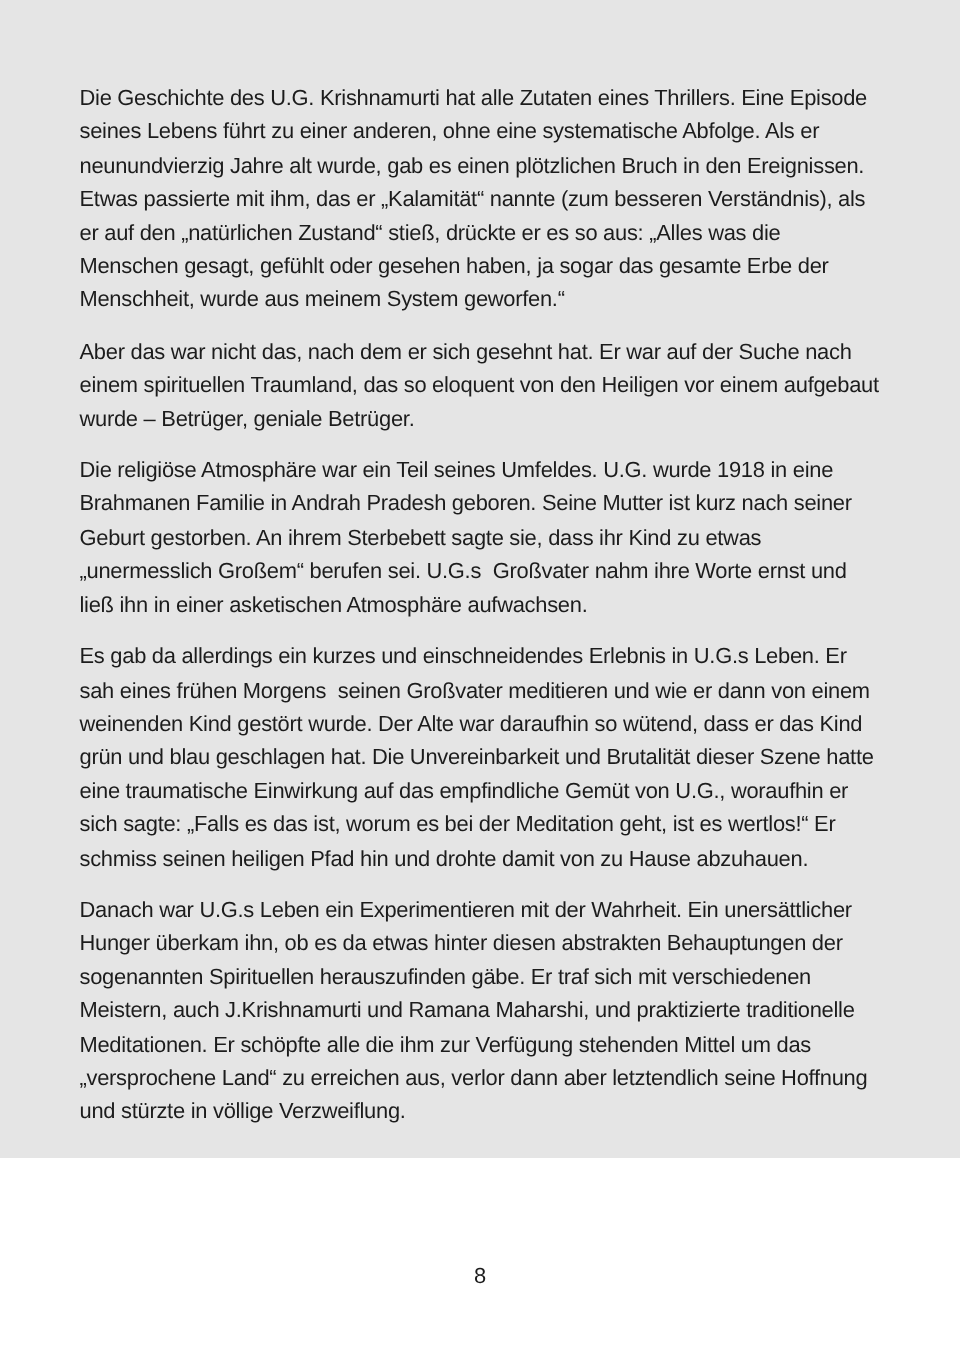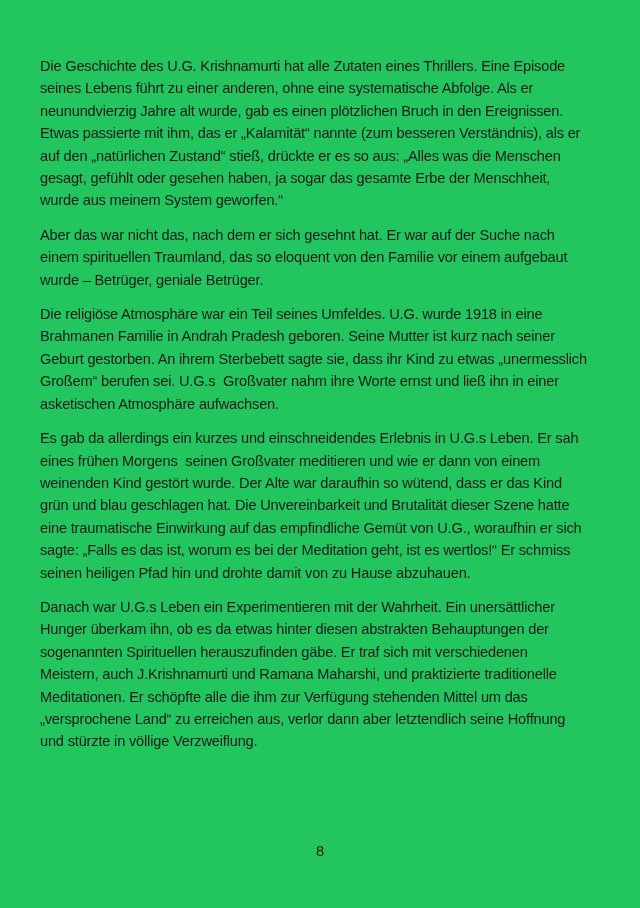--- a/index.html
+++ b/index.html
@@ -7,23 +7,23 @@
     width: 640px;
     height: 908px;
     background: #ffffff;
     font-family: "Liberation Sans", "DejaVu Sans", sans-serif;
     color: #1c1c1c;
     overflow: hidden;
   }
   .page {
     position: relative;
     width: 640px;
-    height: 908px;
-    background: #22c55e;
-    padding: 55px 51px 0 40px;
+    height: 772px;
+    background: #e5e5e5;
+    padding: 55px 51px 0 53px;
   }
   .body-text p {
     font-size: 14.6px;
     letter-spacing: -0.18px;
     line-height: 22.4px;
     margin-bottom: 12px;
     white-space: pre-wrap;
     text-align: left;
     color: #1c1c1c;
   }
@@ -37,19 +37,19 @@
     line-height: 22.4px;
     color: #1c1c1c;
   }
 </style>
 </head>
 <body>
 
 <div class="page">
   <div class="body-text">
     <p>Die Geschichte des U.G. Krishnamurti hat alle Zutaten eines Thrillers. Eine Episode seines Lebens führt zu einer anderen, ohne eine systematische Abfolge. Als er neunundvierzig Jahre alt wurde, gab es einen plötzlichen Bruch in den Ereignissen. Etwas passierte mit ihm, das er „Kalamität“ nannte (zum besseren Verständnis), als er auf den „natürlichen Zustand“ stieß, drückte er es so aus: „Alles was die Menschen gesagt, gefühlt oder gesehen haben, ja sogar das gesamte Erbe der Menschheit, wurde aus meinem System geworfen.“</p>
-    <p>Aber das war nicht das, nach dem er sich gesehnt hat. Er war auf der Suche nach einem spirituellen Traumland, das so eloquent von den Familie vor einem aufgebaut wurde – Betrüger, geniale Betrüger.</p>
+    <p>Aber das war nicht das, nach dem er sich gesehnt hat. Er war auf der Suche nach einem spirituellen Traumland, das so eloquent von den Heiligen vor einem aufgebaut wurde – Betrüger, geniale Betrüger.</p>
     <p>Die religiöse Atmosphäre war ein Teil seines Umfeldes. U.G. wurde 1918 in eine Brahmanen Familie in Andrah Pradesh geboren. Seine Mutter ist kurz nach seiner Geburt gestorben. An ihrem Sterbebett sagte sie, dass ihr Kind zu etwas „unermesslich Großem“ berufen sei. U.G.s  Großvater nahm ihre Worte ernst und ließ ihn in einer asketischen Atmosphäre aufwachsen.</p>
     <p>Es gab da allerdings ein kurzes und einschneidendes Erlebnis in U.G.s Leben. Er sah eines frühen Morgens  seinen Großvater meditieren und wie er dann von einem weinenden Kind gestört wurde. Der Alte war daraufhin so wütend, dass er das Kind grün und blau geschlagen hat. Die Unvereinbarkeit und Brutalität dieser Szene hatte eine traumatische Einwirkung auf das empfindliche Gemüt von U.G., woraufhin er sich sagte: „Falls es das ist, worum es bei der Meditation geht, ist es wertlos!“ Er schmiss seinen heiligen Pfad hin und drohte damit von zu Hause abzuhauen.</p>
     <p>Danach war U.G.s Leben ein Experimentieren mit der Wahrheit. Ein unersättlicher Hunger überkam ihn, ob es da etwas hinter diesen abstrakten Behauptungen der sogenannten Spirituellen herauszufinden gäbe. Er traf sich mit verschiedenen Meistern, auch J.Krishnamurti und Ramana Maharshi, und praktizierte traditionelle Meditationen. Er schöpfte alle die ihm zur Verfügung stehenden Mittel um das „versprochene Land“ zu erreichen aus, verlor dann aber letztendlich seine Hoffnung und stürzte in völlige Verzweiflung.</p>
   </div>
   <div class="page-number">8</div>
 </div>
 
 </body></html>

